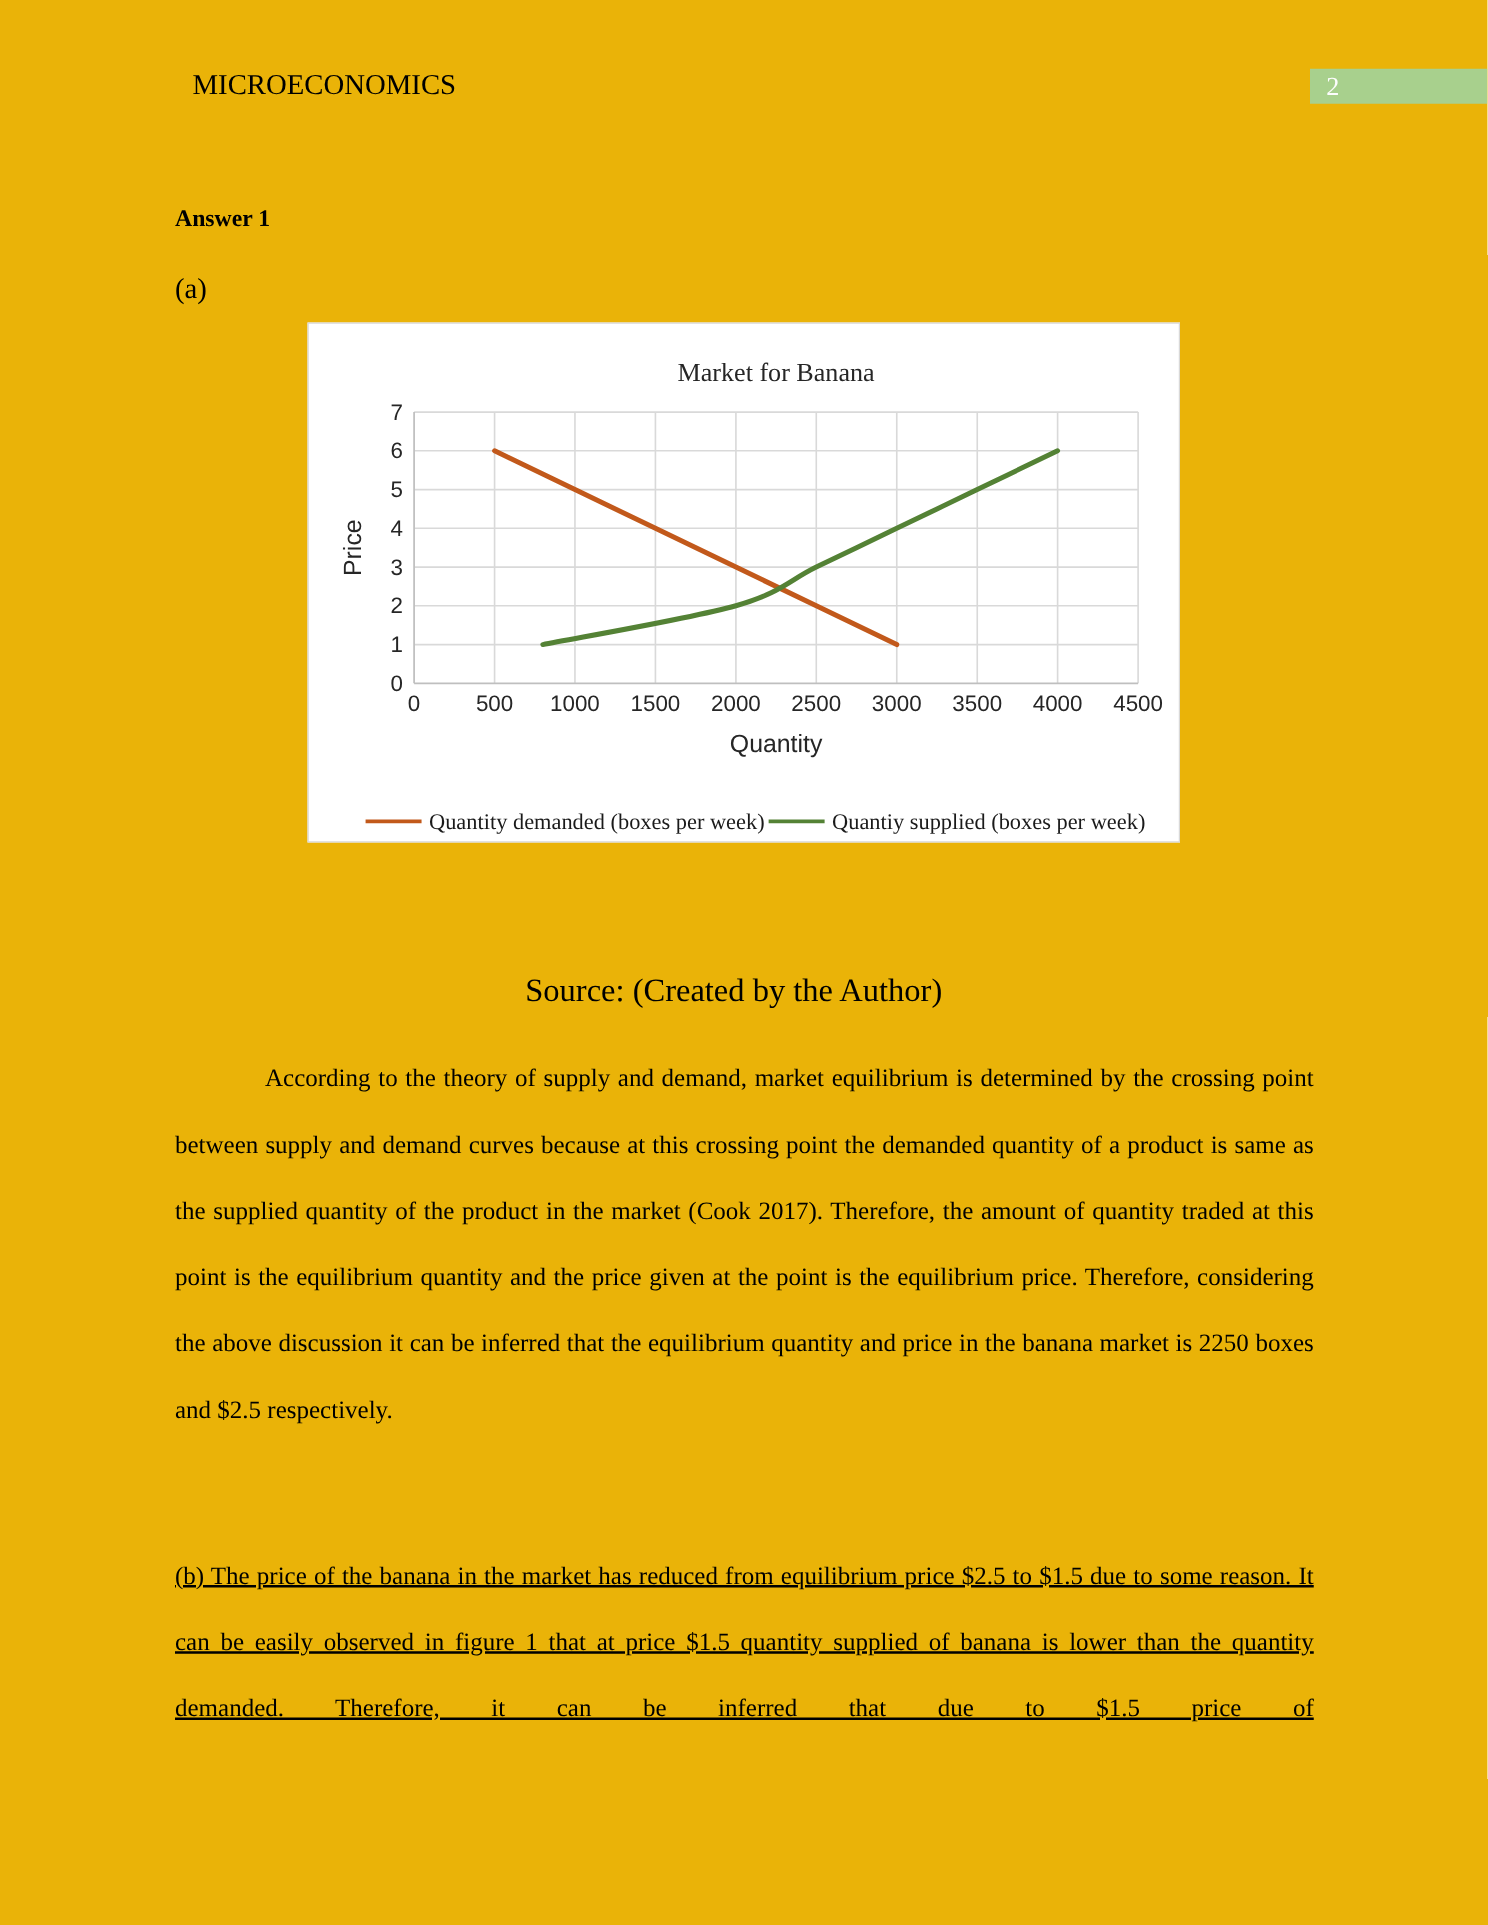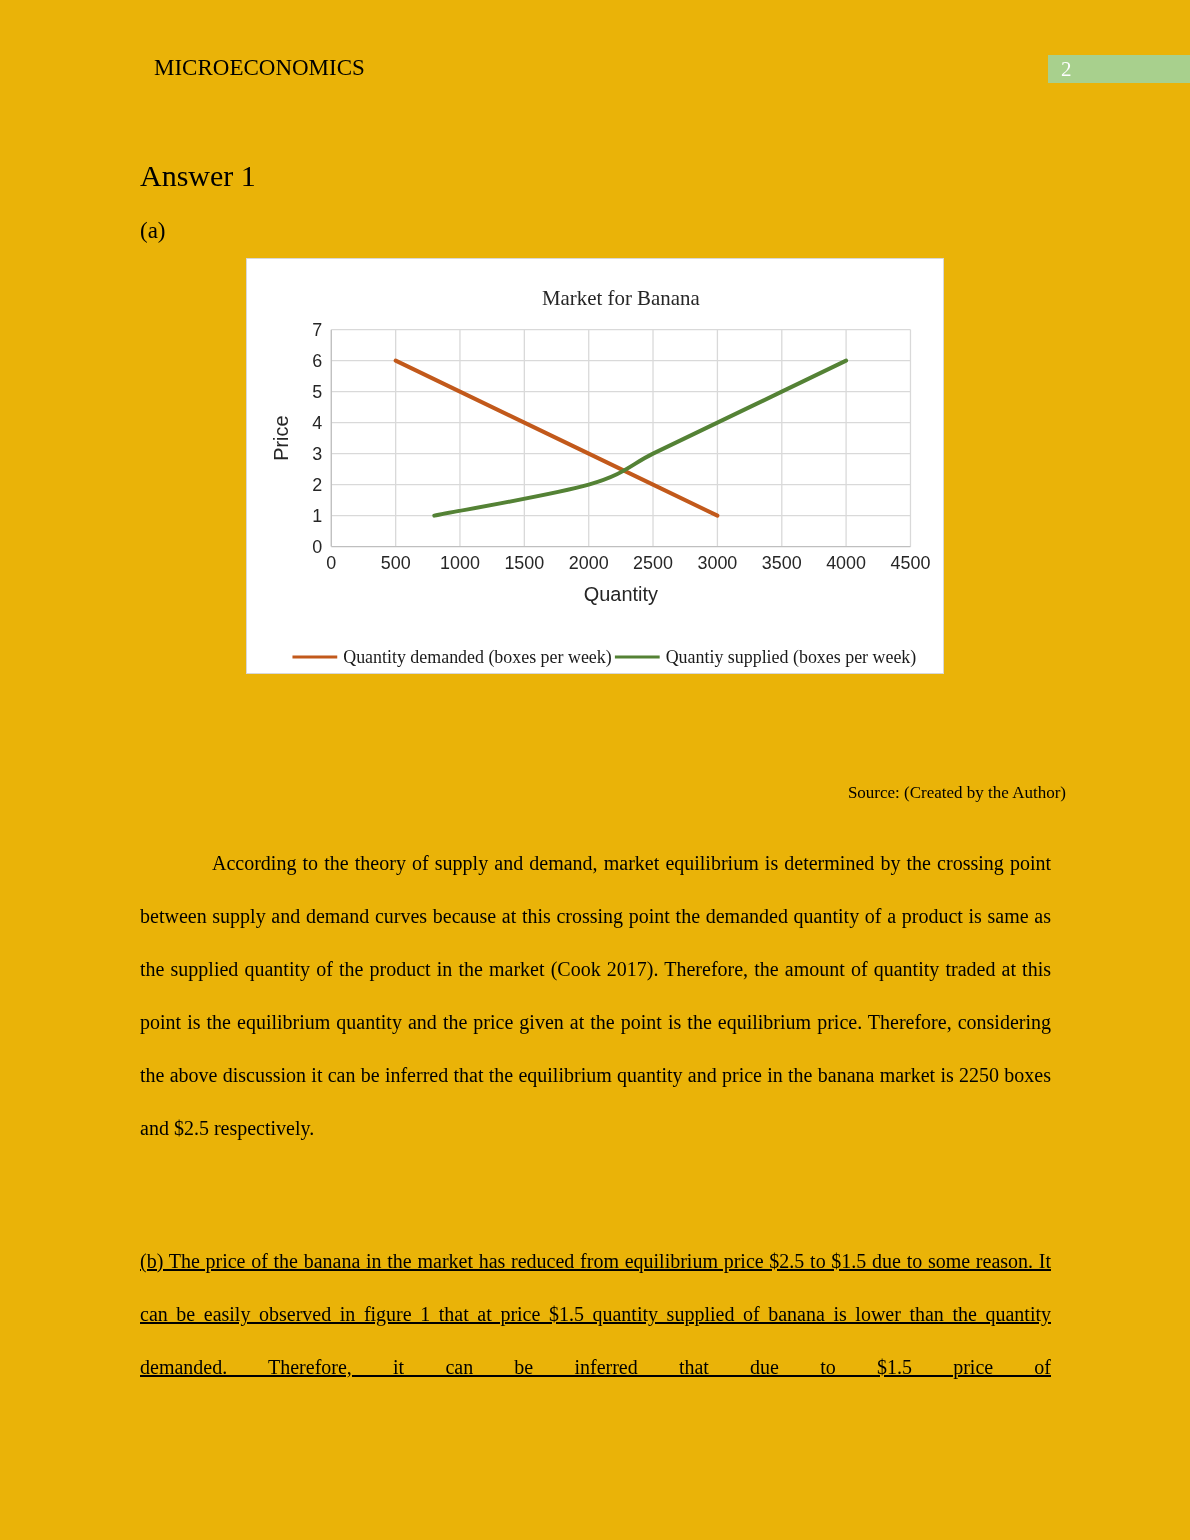--- a/index.html
+++ b/index.html
@@ -24,22 +24,22 @@
   }
   .page-number {
     display: block;
     padding-left: 13px;
     font-size: 21px; line-height: 28px;
     color: #fdfdfd;
   }
   .answer-heading {
     position: absolute;
     left: 140px; top: 164px;
-    font-size: 30px; line-height: 23px;
-    font-weight: normal;
+    font-size: 19px; line-height: 23px;
+    font-weight: bold;
   }
   .part-label {
     position: absolute;
     left: 140px; top: 217px;
     font-size: 23px; line-height: 27px;
   }
   .chart-frame {
     position: absolute;
     left: 246px; top: 258px;
     width: 698px; height: 416px;
@@ -50,24 +50,24 @@
   .figure-caption {
     position: absolute;
     left: 140px; top: 708px;
     width: 910px;
     text-align: center;
     font-size: 23px; line-height: 30px;
     font-weight: bold;
   }
   .source-line {
     position: absolute;
-    left: 156px; top: 778px;
+    left: 132px; top: 778px;
     width: 910px;
-    text-align: right;
-    font-size: 17px; line-height: 30px;
+    text-align: center;
+    font-size: 26px; line-height: 30px;
   }
   .body-para {
     position: absolute;
     left: 140px;
     width: 911px;
     margin: 0;
     font-size: 20px;
     line-height: 53px;
     text-align: justify;
   }

